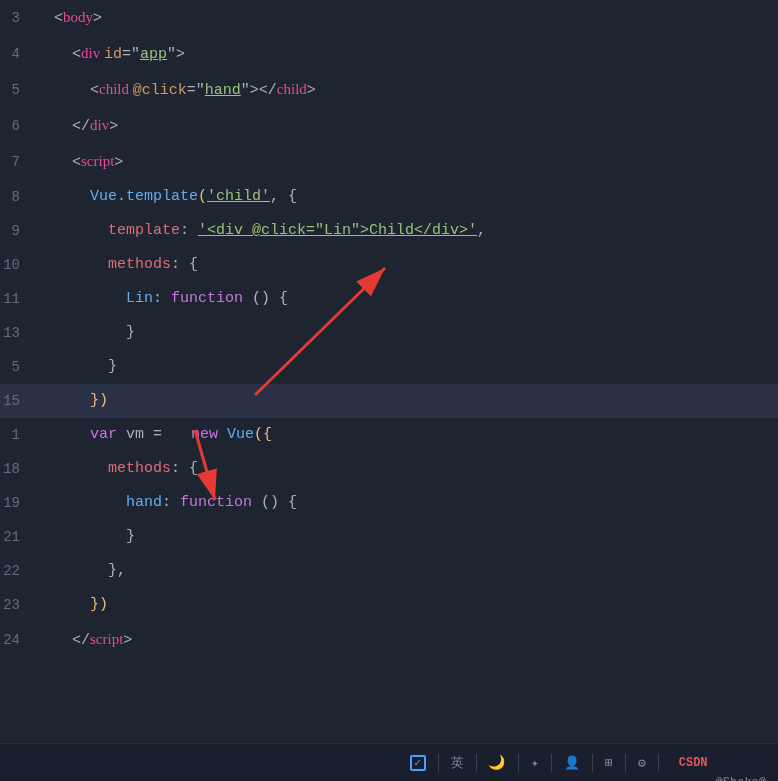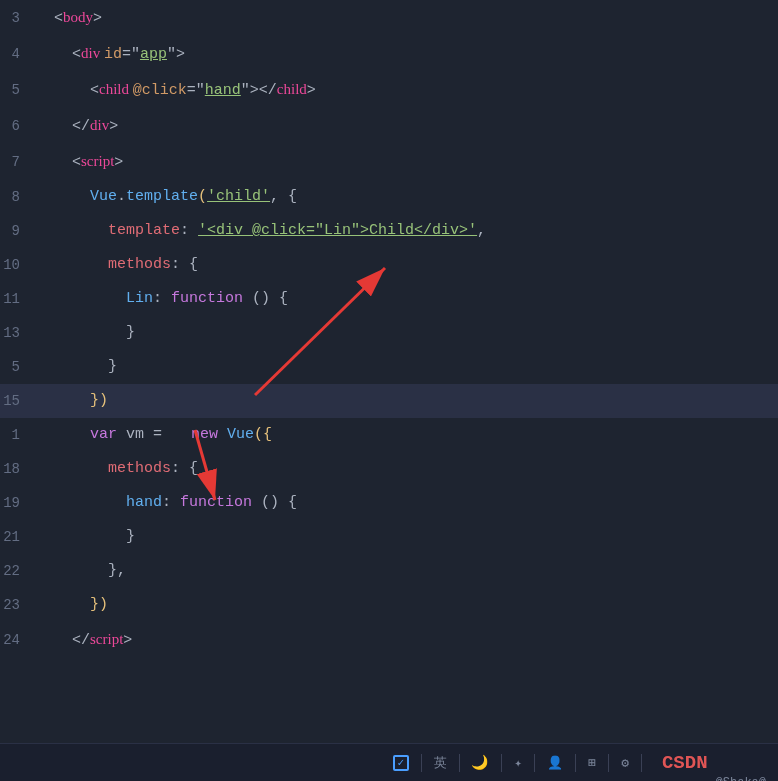--- a/index.html
+++ b/index.html
@@ -114,21 +114,21 @@
 
     .toolbar-checkbox::after {
       content: '✓';
       color: #4a9eff;
       font-size: 11px;
     }
 
     .csdn-logo {
       color: #e05555;
       font-weight: bold;
-      font-size: 19px;
+      font-size: 12px;
       margin-left: 8px;
     }
 
     .author-text {
       color: #7a8499;
       font-size: 12px;
       margin-top: 40px;
     }
 
     .divider-v {

